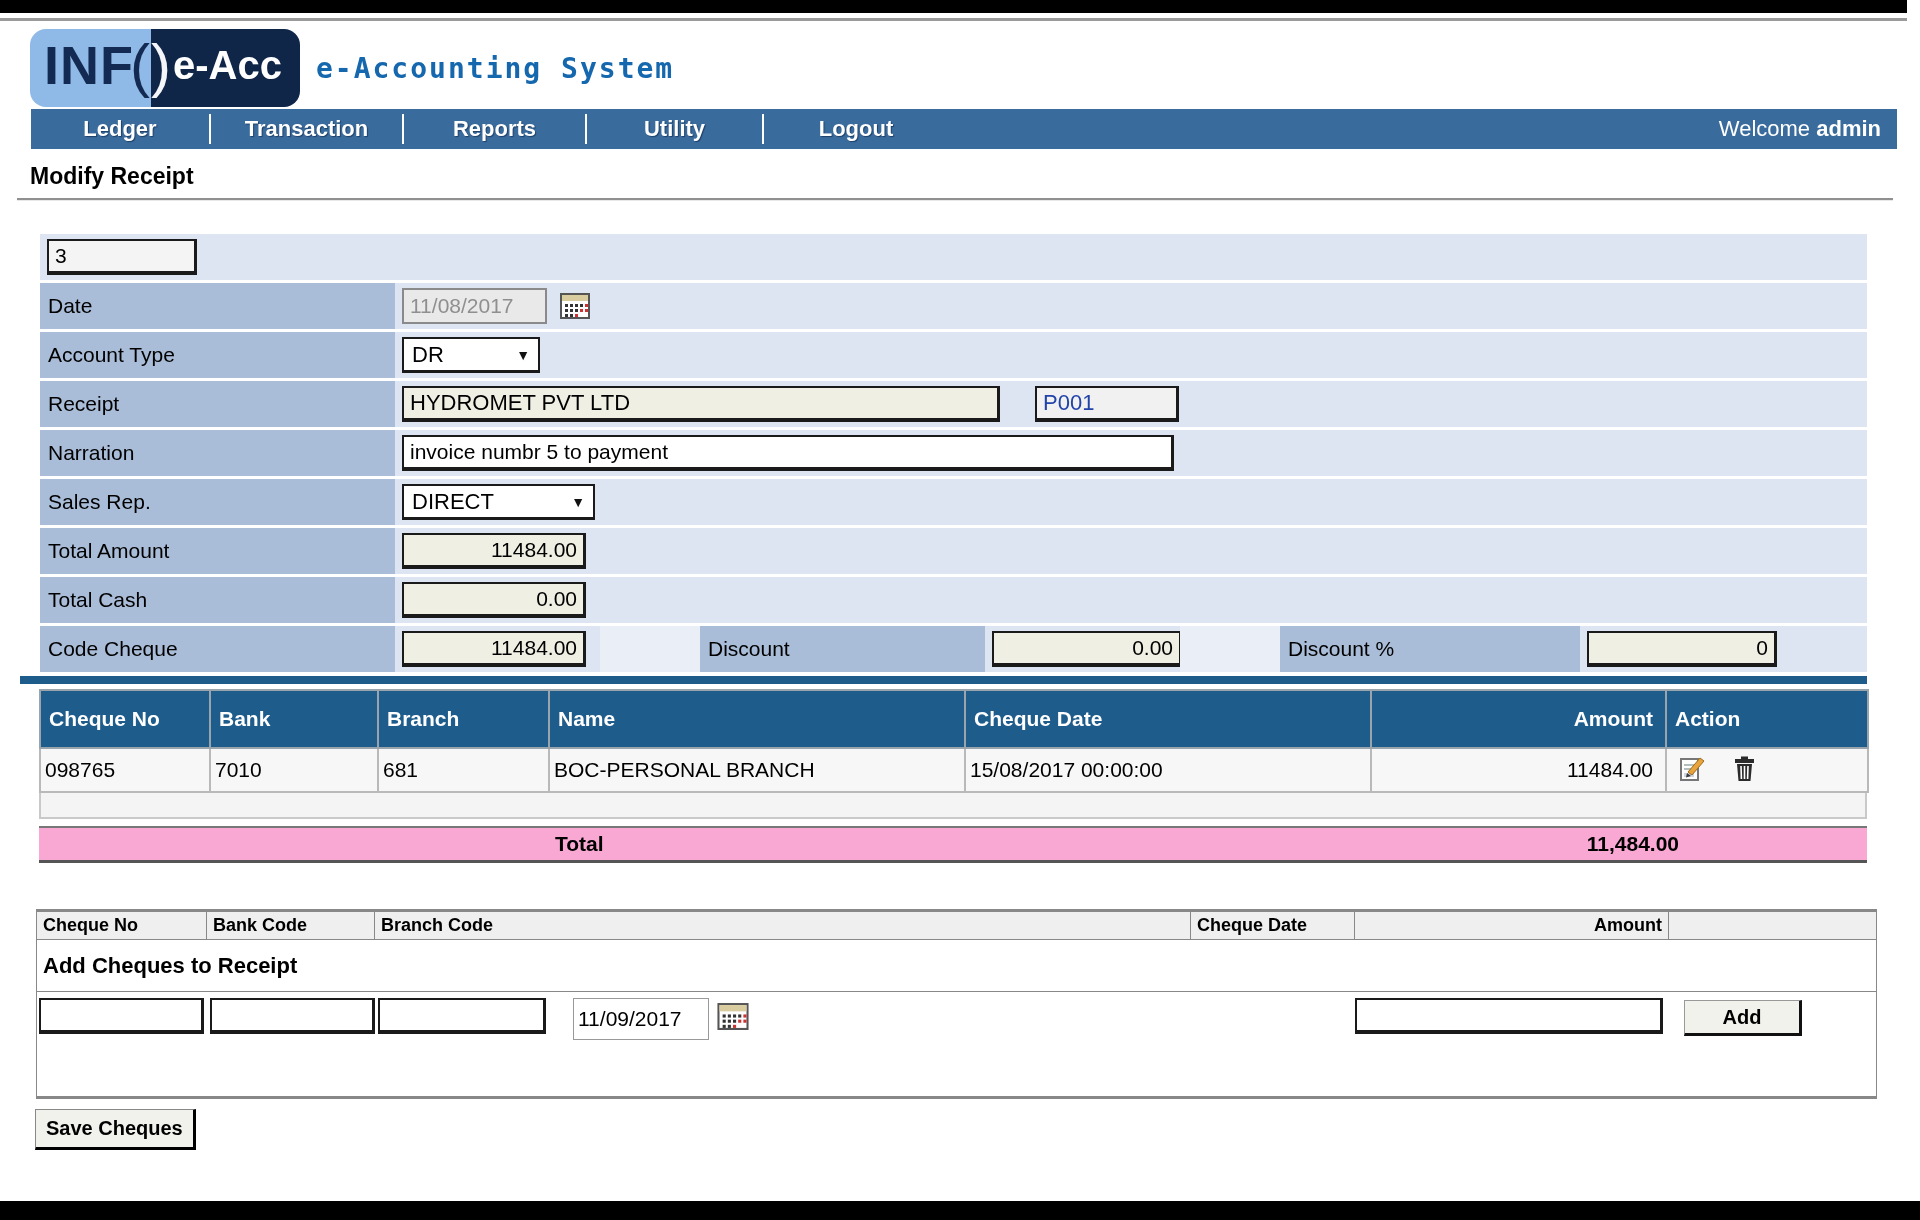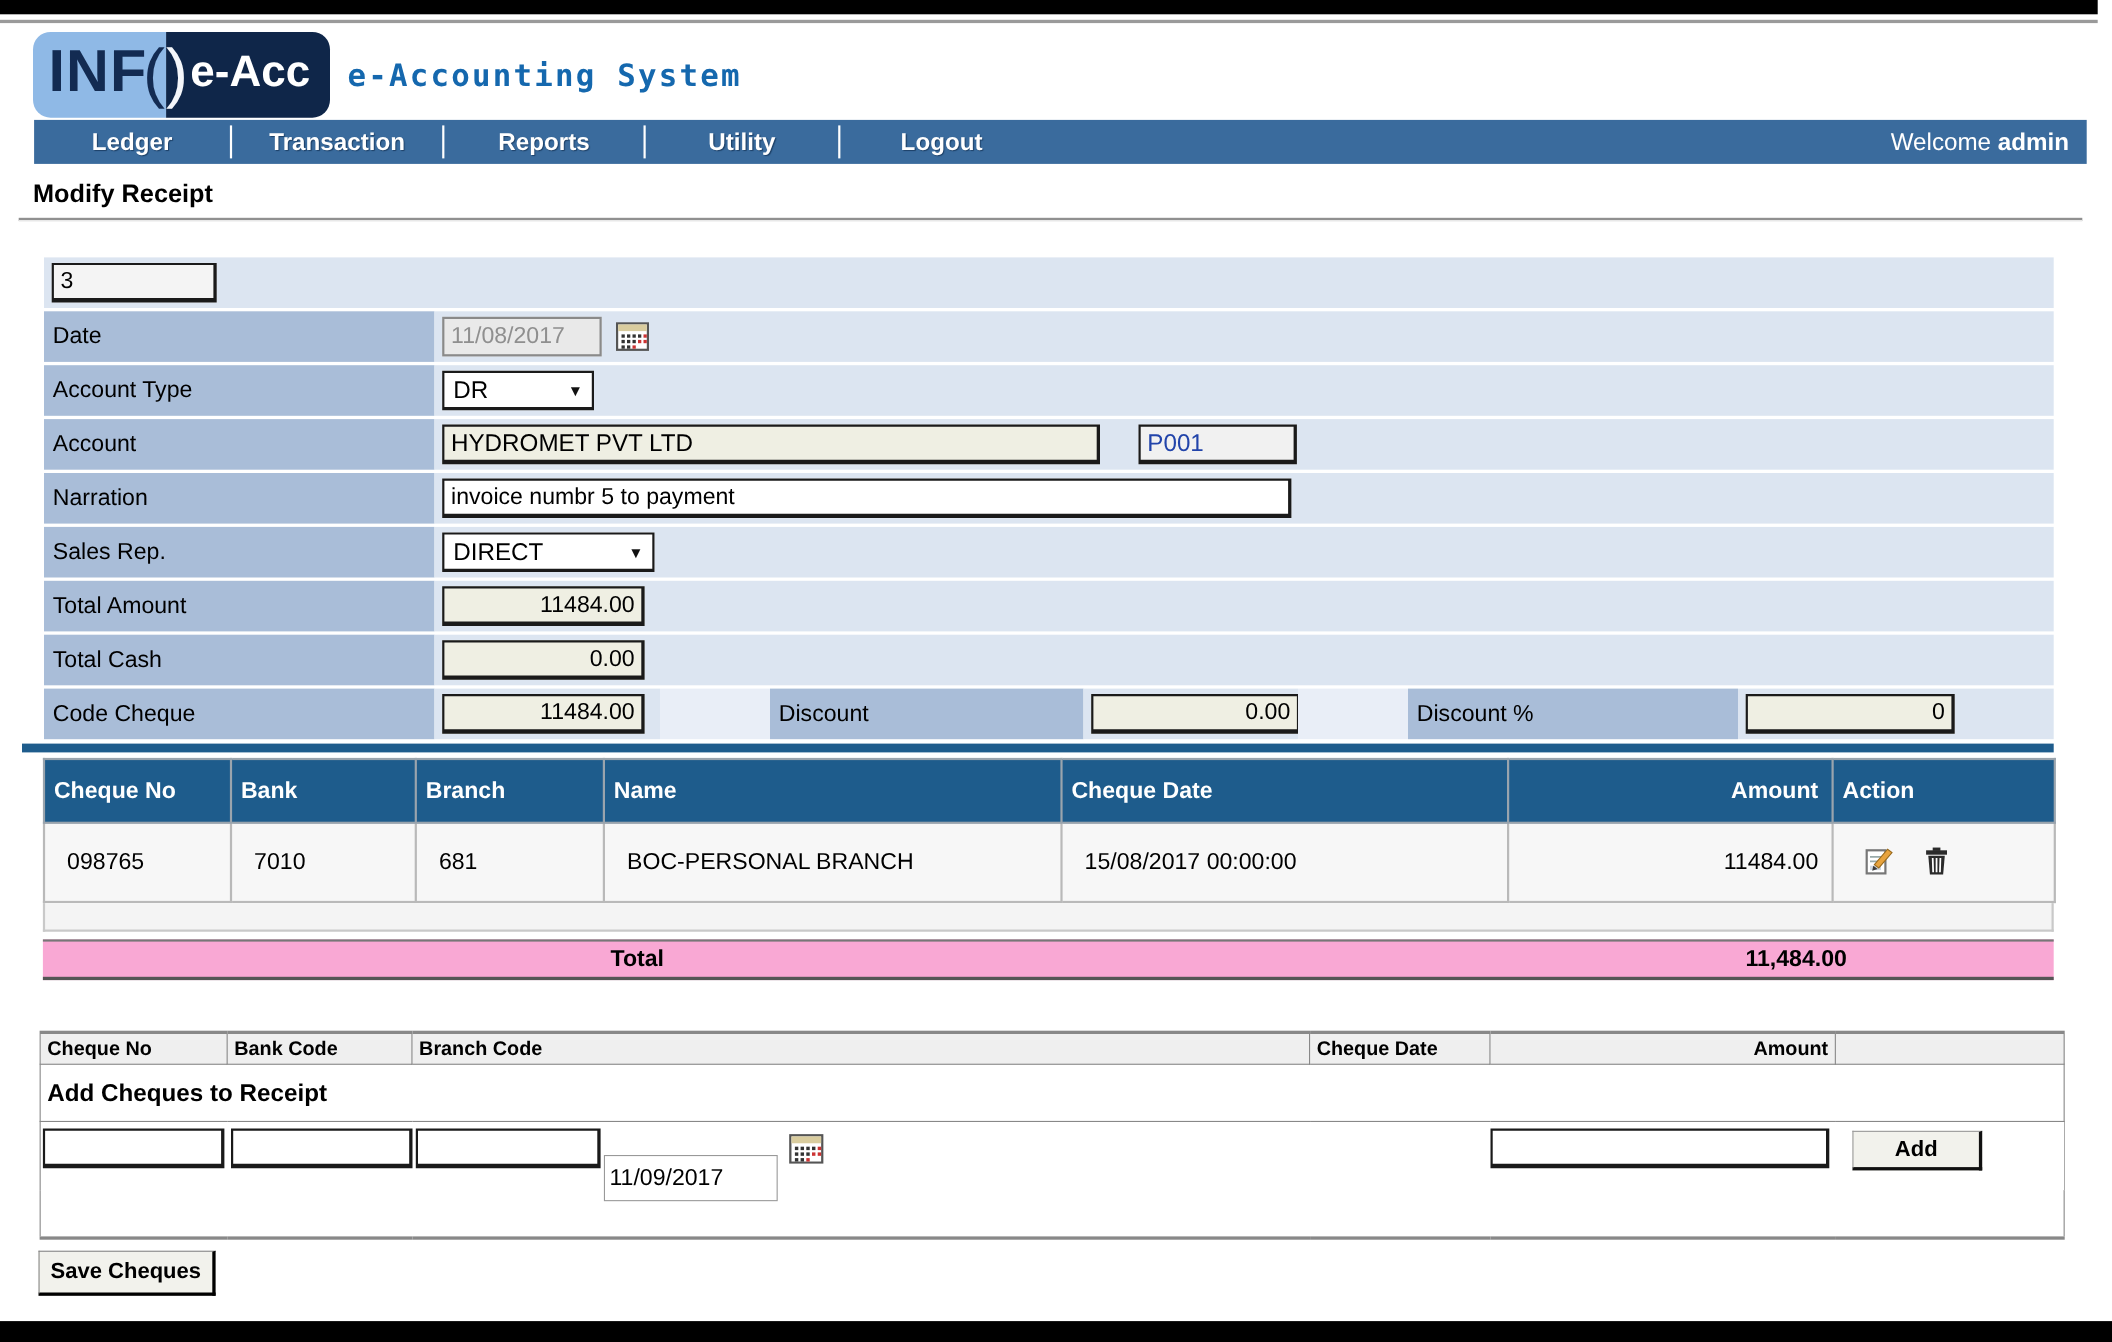--- a/index.html
+++ b/index.html
@@ -72,21 +72,21 @@
   .tc-lab { background:#A9BDD8; font-size:21px; display:flex; align-items:center; padding-left:8px; }
   .tc-l1 { width:285px; } .tc-l2 { width:300px; }
 
   .blue-sep { margin:4px 0 5px 20px; width:1847px; height:8px; background:#1E5C8C; }
 
   
   .cheque-table { margin-left:39px; width:1828px; border-collapse:collapse; table-layout:fixed; }
   .cheque-table th { background:#1E5C8C; color:#fff; font-size:21px; font-weight:bold;
                      text-align:left; padding:6px 8px; border:2px solid #9aa4ad; height:58px;
                      vertical-align:middle; }
-  .cheque-table td { background:#F7F7F7; color:#000; font-size:21px; padding:20px;
+  .cheque-table td { background:#F7F7F7; color:#000; font-size:21px; padding:4px;
                      border:2px solid #b9b9b9; height:44px; }
   th.right, td.right { text-align:right; padding-right:12px; }
   .action-cell { text-align:left; }
   .icon-btn { background:none; border:none; cursor:pointer; margin:0 12px 0 8px; vertical-align:middle; }
 
   .empty-band { margin-left:39px; width:1828px; height:26px; background:#F4F4F4;
                 border:2px solid #c9c9c9; border-top:none; }
   .total-row { margin:7px 0 0 39px; width:1828px; height:37px; background:#f9a8d4;
                border-top:2px solid #777; border-bottom:3px solid #555;
                display:flex; align-items:center; font-weight:bold; font-size:21px; }
@@ -100,22 +100,22 @@
                   border-top:3px solid #888; height:28px; }
   .add-table th.right { text-align:right; }
   .add-title-cell { border:1px solid #888; background:#fff; font-size:22px; font-weight:bold;
                     padding:4px 6px; height:52px;margin-top:40px; }
   .add-input-cell { border:1px solid #888; border-bottom:none; background:#fff;
                     height:62px; position:relative; }
   .add-empty-cell { border:1px solid #888; border-top:none; border-bottom:3px solid #888;
                     background:#fff; height:44px; }
   .abs { position:absolute; top:6px; }
   .ai-1{left:2px; width:165px;} .ai-2{left:173px; width:165px;} .ai-3{left:341px; width:168px;}
-  .date-box { left:512px; width:158px; border:1px solid #999; background:#fff; height:42px;
-              font-size:21px; padding:6px 4px;margin-top:24px; }
+  .date-box { left:536px; width:136px; border:1px solid #999; background:#fff; height:42px;
+              font-size:21px; padding:6px 4px; }
   .cal2 { left:667px; top:10px; }
   .ai-amt { left:1318px; width:308px; }
   .add-btn { left:1647px; width:118px; height:36px; top:8px; background:#F2F2EC;
              border:1px solid #999; border-right:3px solid #111; border-bottom:3px solid #111;
              font-size:20px; font-weight:bold; font-family:"Liberation Sans",sans-serif; cursor:pointer; }
 
   .save-btn { margin:10px 0 0 35px; background:#F2F2EC; border:1px solid #888;
               border-right:3px solid #000; border-bottom:3px solid #000;
               font-size:20px; font-weight:bold; padding:7px 10px;
               font-family:"Liberation Sans",sans-serif; cursor:pointer; }
@@ -200,21 +200,21 @@
       <div class="f-label">Account Type</div>
       <div class="f-field">
         <div class="select-box sel-dr">
             <span>DR</span>
             <span class="arrow">▼</span>
           </div>
       </div>
     </div>
 
     <div class="form-row">
-      <div class="f-label">Account</div>
+      <div class="f-label">Receipt</div>
       <div class="f-field">
         <input class="inp beige w598" style="text-align: left;" value="HYDROMET PVT LTD">
         <input class="inp blue-text w164" style="margin-left: 35px;" value="P001">
       </div>
     </div>
 
     <div class="form-row">
       <div class="f-label">Narration</div>
       <div class="f-field">
         <input class="inp white w772" value="invoice numbr 5 to payment" style="">

